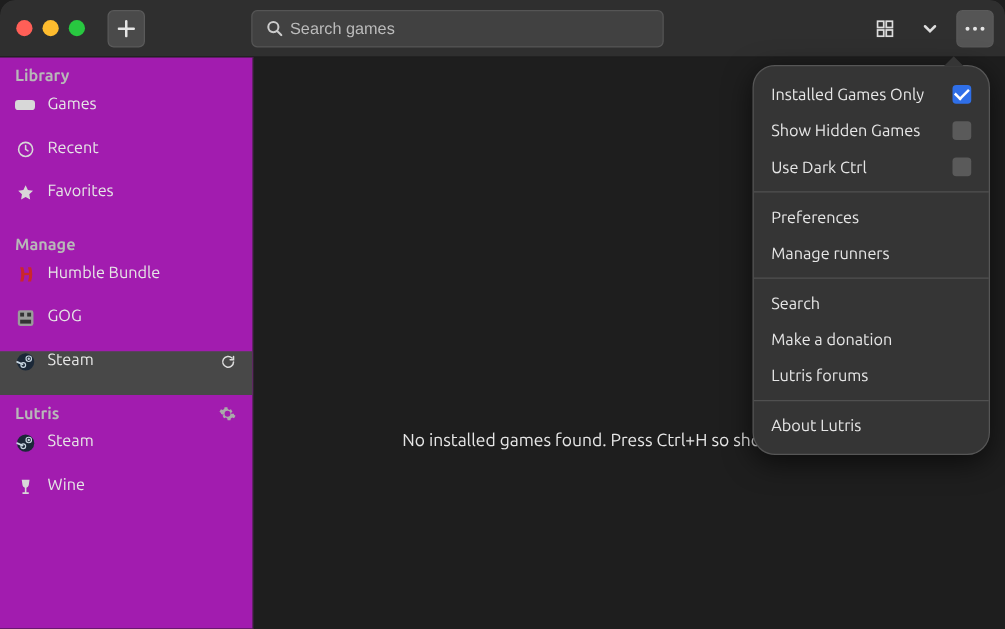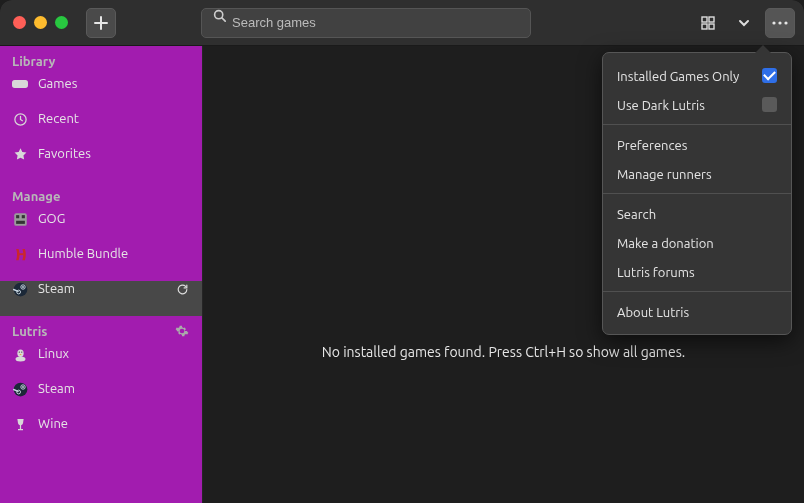--- a/index.html
+++ b/index.html
@@ -36,21 +36,21 @@
     color: #e6e6e6;
     cursor: pointer;
   }
   .hbtn.active { background: #555; }
   .hbtn.plain { background: transparent; border-color: transparent; }
   .search-wrap {
     flex: 0 0 330px;
     margin: 0 auto;
     position: relative;
     display: flex;
-    align-items: flex-start;
+    align-items: center;
   }
   .search-wrap .sicon { position: absolute; left: 10px; color: #bbb; }
   .search {
     width: 100%; height: 30px;
     background: #414141;
     border: 1px solid #555;
     border-radius: 5px;
     color: #e6e6e6;
     padding: 0 10px 0 30px;
     font-size: 13px;
@@ -103,21 +103,21 @@
     font-size: 14px;
     white-space: nowrap;
   }
   
   .popover {
     position: absolute;
     right: 12px; top: 52px;
     width: 190px;
     background: #353535;
     border: 1px solid #565656;
-    border-radius: 7px;
+    border-radius: 18px;
     box-shadow: 0 6px 22px rgba(0,0,0,0.6);
     padding: 8px 0;
     z-index: 50;
   }
   .popover::before {
     content:"";
     position:absolute;
     top:-8px; right:20px;
     border:8px solid transparent;
     border-bottom-color:#353535;
@@ -239,36 +239,36 @@
         </div>
       </div>
 
     <div class="section-hdr">
       <span>Manage</span>
     </div>
     <div id="src-items">
         <div class="sb-item">
           <span class="ico">
             <svg width="15" height="15" viewBox="0 0 24 24">
+              <path fill="#cb272c" d="M5 3c2 6 2 12 0 18h4c2-6 2-12 0-18H5zm10 0c2 6 2 12 0 18h4c2-6 2-12 0-18h-4z"></path>
+              <rect x="7" y="10" width="10" height="3" fill="#cb272c"></rect>
+            </svg>
+          </span>
+          <span>Humble Bundle</span>
+        </div>
+        <div class="sb-item">
+          <span class="ico">
+            <svg width="15" height="15" viewBox="0 0 24 24">
               <rect x="2" y="2" width="20" height="20" rx="3" fill="#9b9b9b"></rect>
               <rect x="5" y="5" width="5" height="5" fill="#333"></rect>
               <rect x="14" y="5" width="5" height="5" fill="#333"></rect>
               <rect x="5" y="14" width="14" height="5" fill="#333"></rect>
             </svg>
           </span>
           <span>GOG</span>
-        </div>
-        <div class="sb-item">
-          <span class="ico">
-            <svg width="15" height="15" viewBox="0 0 24 24">
-              <path fill="#cb272c" d="M5 3c2 6 2 12 0 18h4c2-6 2-12 0-18H5zm10 0c2 6 2 12 0 18h4c2-6 2-12 0-18h-4z"></path>
-              <rect x="7" y="10" width="10" height="3" fill="#cb272c"></rect>
-            </svg>
-          </span>
-          <span>Humble Bundle</span>
         </div>
         <div class="sb-item selected">
           <span class="ico">
             <svg width="15" height="15" viewBox="0 0 24 24">
               <circle cx="12" cy="12" r="11" fill="#1b2838"></circle>
               <circle cx="16" cy="8" r="3.5" fill="none" stroke="#c7d5e0" stroke-width="1.5"></circle>
               <circle cx="16" cy="8" r="1.5" fill="#c7d5e0"></circle>
               <circle cx="9" cy="16" r="3" fill="none" stroke="#c7d5e0" stroke-width="1.5"></circle>
               <path d="M1 12l7 3" stroke="#c7d5e0" stroke-width="2.3" stroke-linecap="round"></path>
             </svg>
@@ -287,32 +287,20 @@
       <span class="gear ico">
         <svg width="14" height="14" viewBox="0 0 24 24">
             <path fill="#aaa" d="M12 8a4 4 0 100 8 4 4 0 000-8zm9 4a7 7 0 01-.1 1.2l2.1 1.6-2 3.4-2.5-1a7 7 0 01-2 1.2l-.4 2.6h-4l-.4-2.6a7 7 0 01-2-1.2l-2.5 1-2-3.4 2.1-1.6A7 7 0 013 12a7 7 0 01.1-1.2L1 9.2l2-3.4 2.5 1a7 7 0 012-1.2L7.9 3h4l.4 2.6a7 7 0 012 1.2l2.5-1 2 3.4-2.1 1.6c.1.4.1.8.1 1.2z"></path>
           </svg>
       </span>
     </div>
     <div id="run-items">
         <div class="sb-item">
           <span class="ico">
             <svg width="15" height="15" viewBox="0 0 24 24">
-              <ellipse cx="12" cy="10" rx="5" ry="6" fill="#d8d8d8"></ellipse>
-              <ellipse cx="12" cy="19" rx="8" ry="4" fill="#d8d8d8"></ellipse>
-              <circle cx="10" cy="8" r="1" fill="#333"></circle>
-              <circle cx="14" cy="8" r="1" fill="#333"></circle>
-              <path d="M10 11h4l-2 2z" fill="#e8a33d"></path>
-            </svg>
-          </span>
-          <span>Linux</span>
-        </div>
-        <div class="sb-item">
-          <span class="ico">
-            <svg width="15" height="15" viewBox="0 0 24 24">
               <circle cx="12" cy="12" r="11" fill="#1b2838"></circle>
               <circle cx="16" cy="8" r="3.5" fill="none" stroke="#c7d5e0" stroke-width="1.5"></circle>
               <circle cx="16" cy="8" r="1.5" fill="#c7d5e0"></circle>
               <circle cx="9" cy="16" r="3" fill="none" stroke="#c7d5e0" stroke-width="1.5"></circle>
               <path d="M1 12l7 3" stroke="#c7d5e0" stroke-width="2.3" stroke-linecap="round"></path>
             </svg>
           </span>
           <span>Steam</span>
         </div>
         <div class="sb-item">
@@ -331,21 +319,25 @@
   </div>
 </div>
 
 <div class="popover">
   <div id="menu-toggles">
       <div class="menu-item">
         <span>Installed Games Only</span>
         <span class="chk on"></span>
       </div>
       <div class="menu-item">
-        <span>Use Dark Lutris</span>
+        <span>Show Hidden Games</span>
+        <span class="chk"></span>
+      </div>
+      <div class="menu-item">
+        <span>Use Dark Ctrl</span>
         <span class="chk"></span>
       </div>
     </div>
   <div id="menu-rest">
       <div class="menu-sep"></div>
       <div class="menu-item">
         <span>Preferences</span>
       </div>
       <div class="menu-item">
         <span>Manage runners</span>

